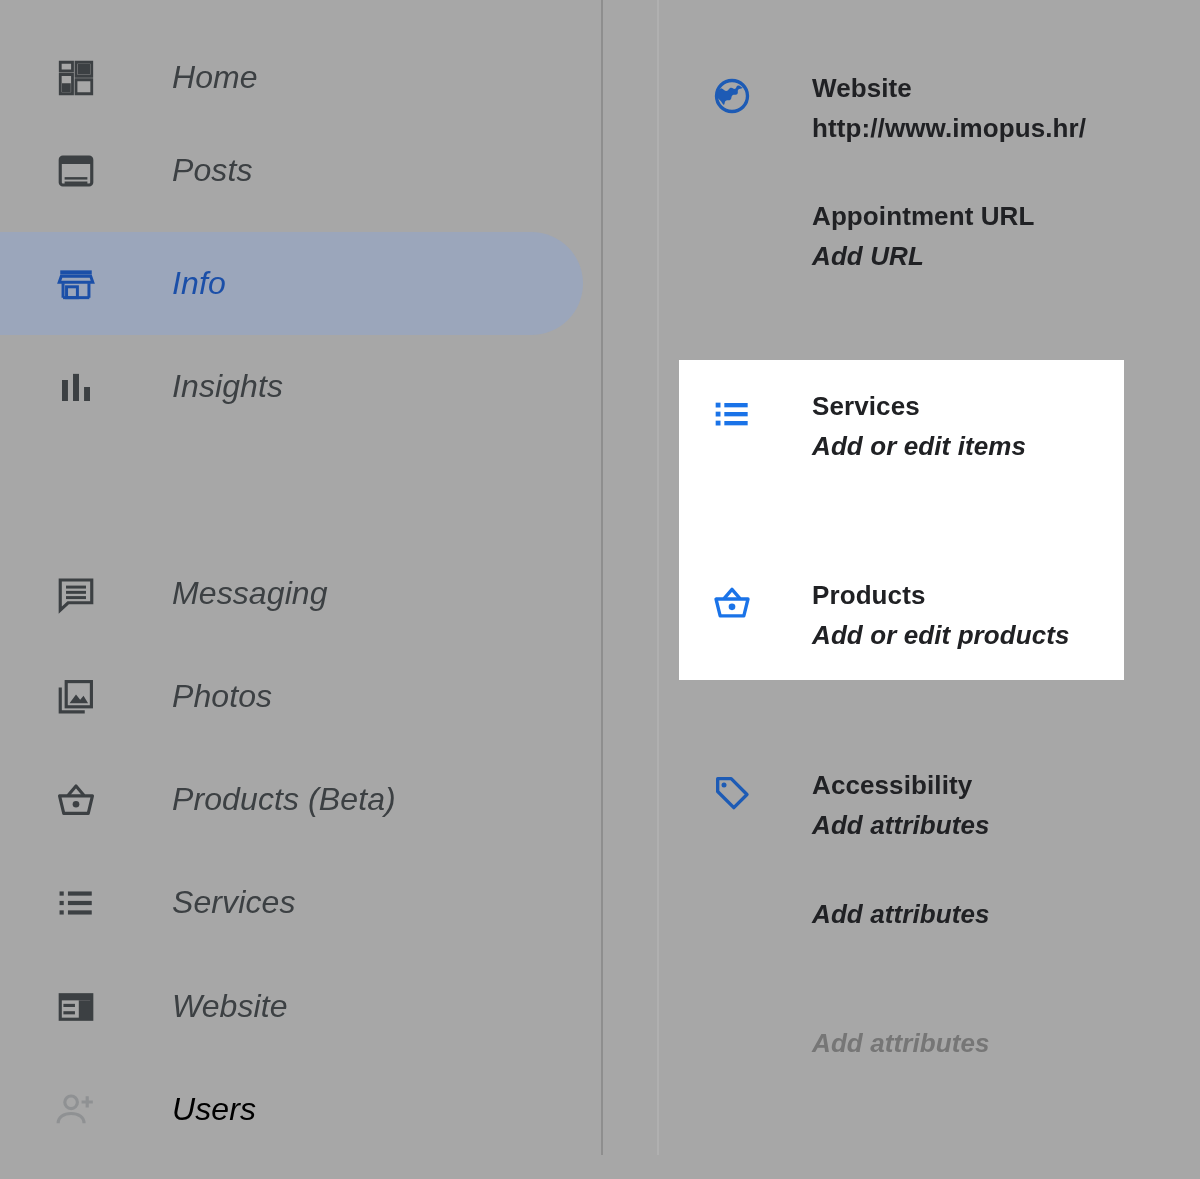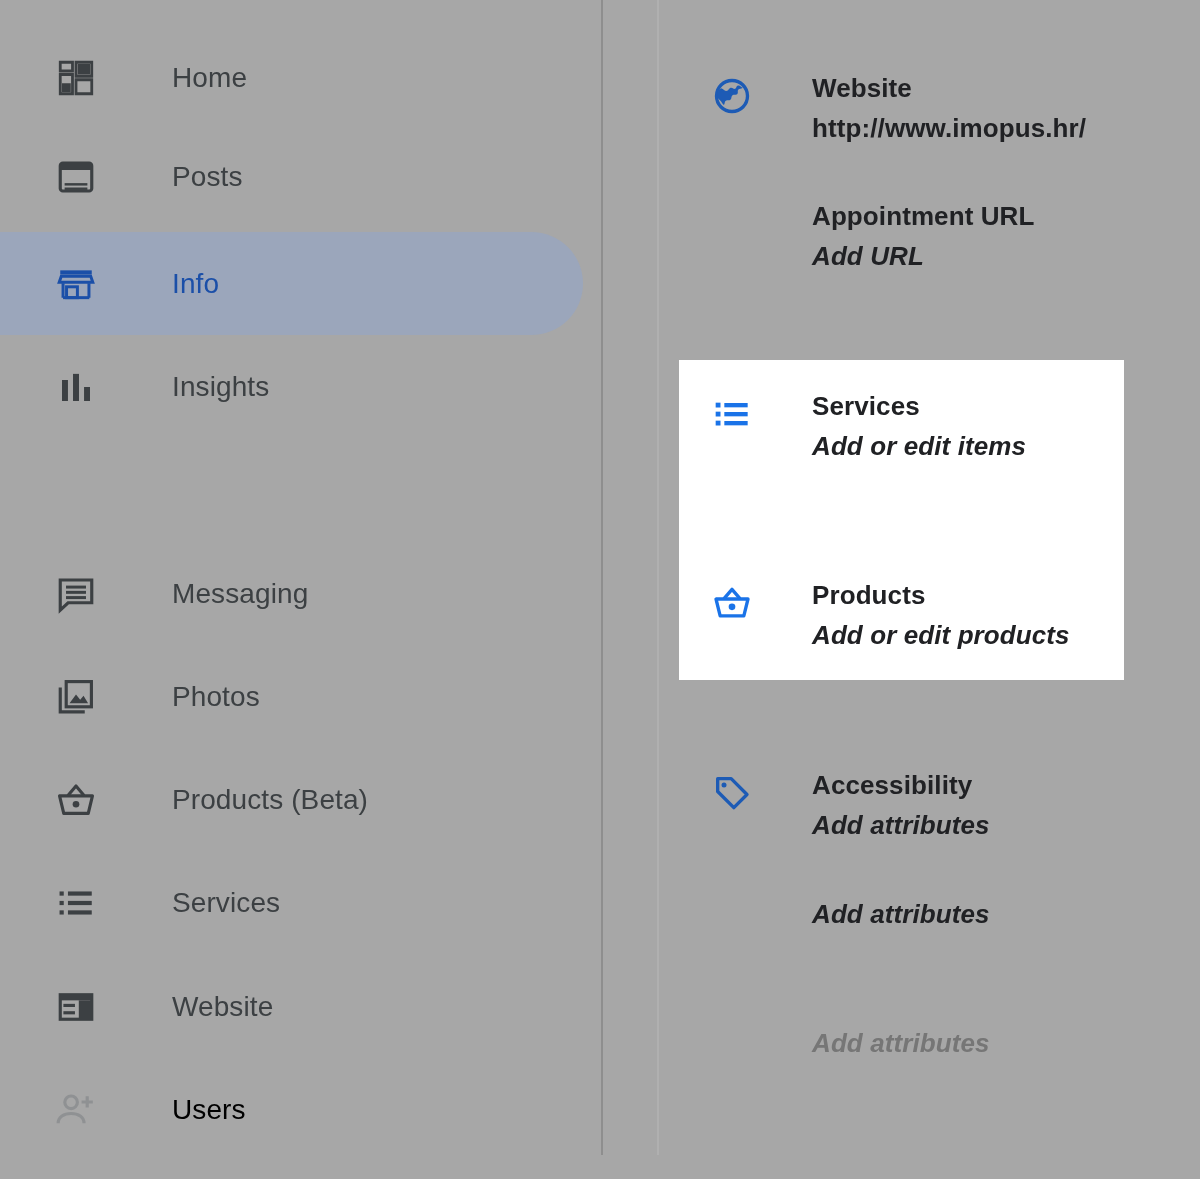--- a/index.html
+++ b/index.html
@@ -26,21 +26,21 @@
     position:absolute;
     left:0; width:600px; height:103px;
     display:flex; align-items:center;
   }
   .nav-item .nav-icon {
     position:absolute; left:52px; width:48px; height:48px;
     display:flex; align-items:center; justify-content:center;
   }
   .nav-item .nav-label {
     position:absolute; left:172px;
-    font-size:28px; color:#3c4043; letter-spacing:.1px; white-space:nowrap;
+    font-size:32px; color:#3c4043; letter-spacing:.1px; white-space:nowrap;font-style:italic;
   }
 
   
   .nav-item.active .pill {
     position:absolute; left:0; top:0;
     width:583px; height:103px;
     background:#9ba6bb;
     border-top-right-radius:52px; border-bottom-right-radius:52px;
   }
   .nav-item.active .nav-icon,
@@ -92,21 +92,21 @@
     <div class="nav-item" style="top:26px">
       <span class="nav-icon">
         <svg width="42" height="42" viewBox="0 0 24 24" fill="#3c4043">
           <path d="M3 3h7v5H3V3zm0 7h7v11H3V10zm9-7h9v8h-9V3zm0 10h9v8h-9v-8z" fill="none" stroke="#3c4043" stroke-width="1.6"></path>
           <path d="M13 4h7v6h-7zM4 15h5v5H4z" fill="#3c4043"></path>
         </svg>
       </span>
       <span class="nav-label">Home</span>
     </div>
 
-    <div class="nav-item" style="top:125px">
+    <div class="nav-item" style="top:119px">
       <span class="nav-icon">
         <svg width="42" height="42" viewBox="0 0 24 24">
           <rect x="3" y="4" width="18" height="16" rx="1.5" fill="none" stroke="#3c4043" stroke-width="1.8"></rect>
           <rect x="3" y="4" width="18" height="4" fill="#3c4043"></rect>
           <rect x="5.5" y="15.5" width="13" height="1.4" fill="#3c4043"></rect>
           <rect x="5.5" y="18" width="13" height="1.4" fill="#3c4043"></rect>
         </svg>
       </span>
       <span class="nav-label">Posts</span>
     </div>

